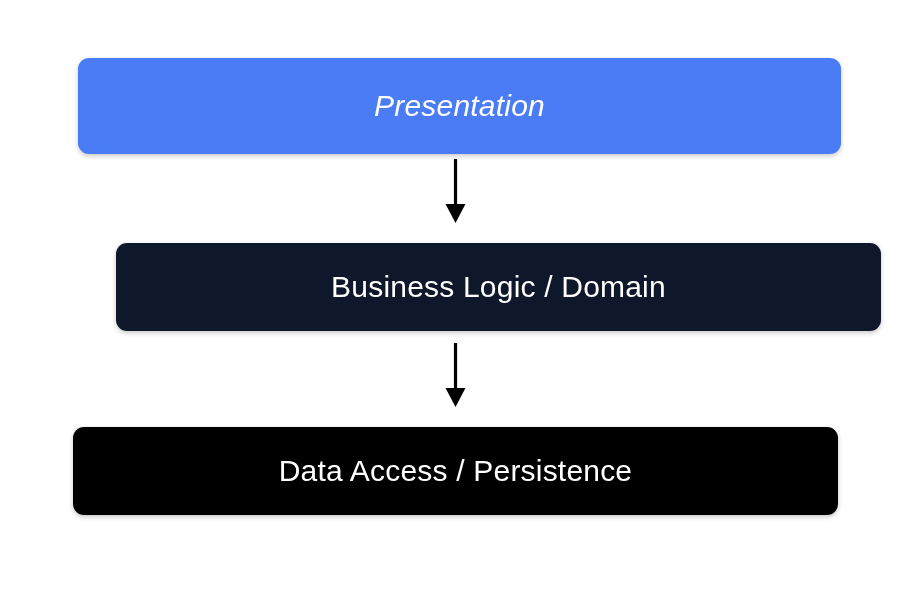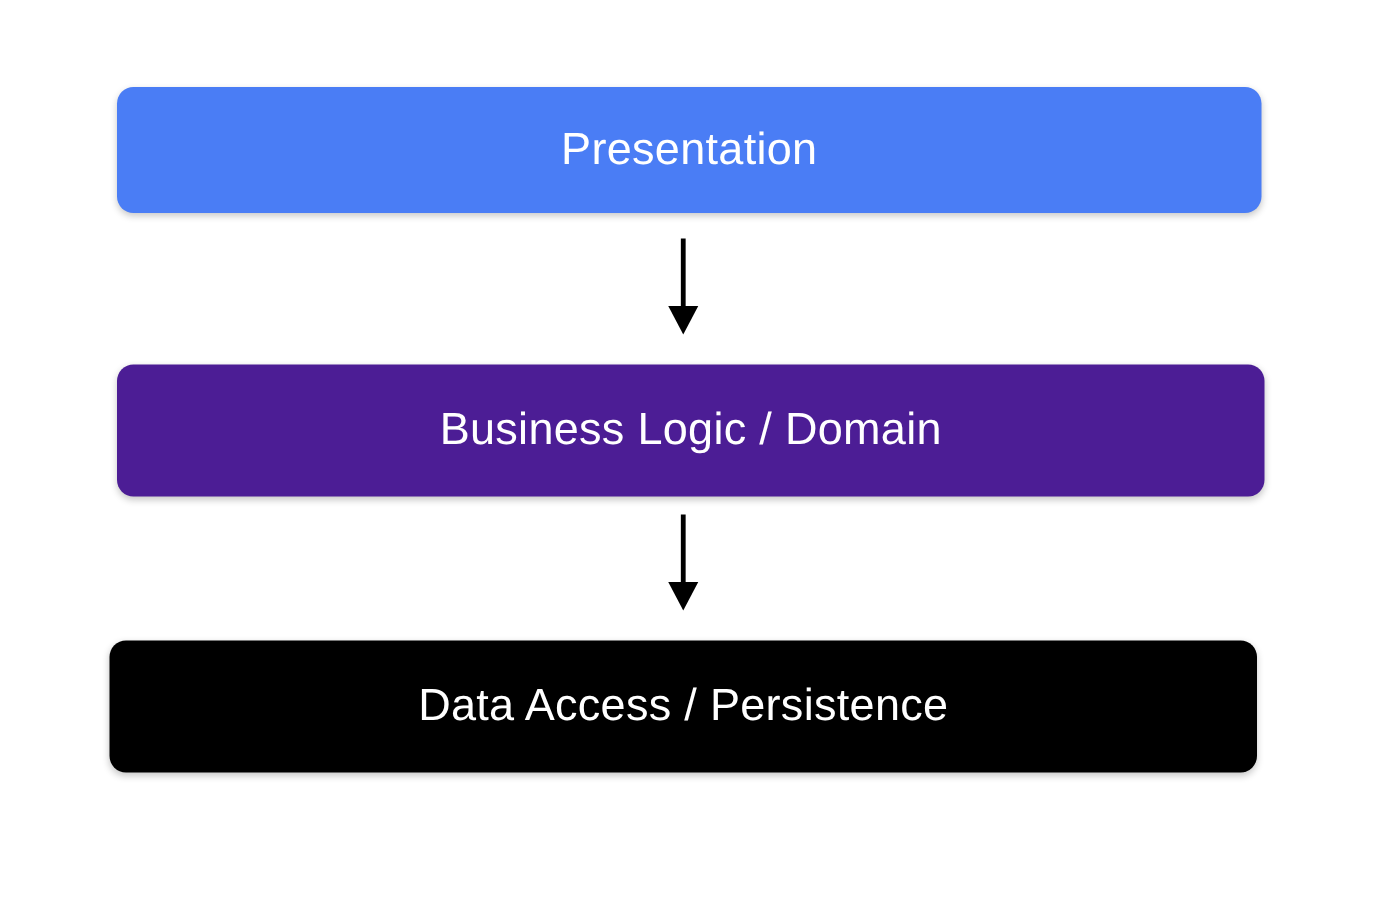--- a/index.html
+++ b/index.html
@@ -35,21 +35,22 @@
     line-height: 1;
     letter-spacing: 0.2px;
     white-space: nowrap;
     font-family: "Liberation Sans", sans-serif;
   }
   
   #box-presentation {
     left: 78px;
     top: 58px;
     width: 763px;
-    height: 84px;
+    height: 96px;
+    font-style: italic;
   }
   #box-business-logic {
     left: 78px;
     top: 243px;
     width: 765px;
     height: 88px;
   }
   #box-data-access {
     left: 73px;
     top: 427px;
@@ -84,21 +85,21 @@
     <span class="layer-label">Presentation</span>
   </div>
 
   <div class="connector" id="connector-1">
     <svg viewBox="0 0 54 70" xmlns="http://www.w3.org/2000/svg" aria-hidden="true">
       <line x1="26.5" y1="1" x2="26.5" y2="50" stroke="#000000" stroke-width="3.2"></line>
       <polygon points="26.5,65 16.5,46 36.5,46" fill="#000000"></polygon>
     </svg>
   </div>
 
-  <div class="layer-box" id="box-business-logic" style="background:#4c1d95;">
+  <div class="layer-box" id="box-business-logic" style="background:#0f172a;margin-left:38px;">
     <span class="layer-label">Business Logic / Domain</span>
   </div>
 
   <div class="connector" id="connector-2">
     <svg viewBox="0 0 54 70" xmlns="http://www.w3.org/2000/svg" aria-hidden="true">
       <line x1="26.5" y1="1" x2="26.5" y2="50" stroke="#000000" stroke-width="3.2"></line>
       <polygon points="26.5,65 16.5,46 36.5,46" fill="#000000"></polygon>
     </svg>
   </div>
 

